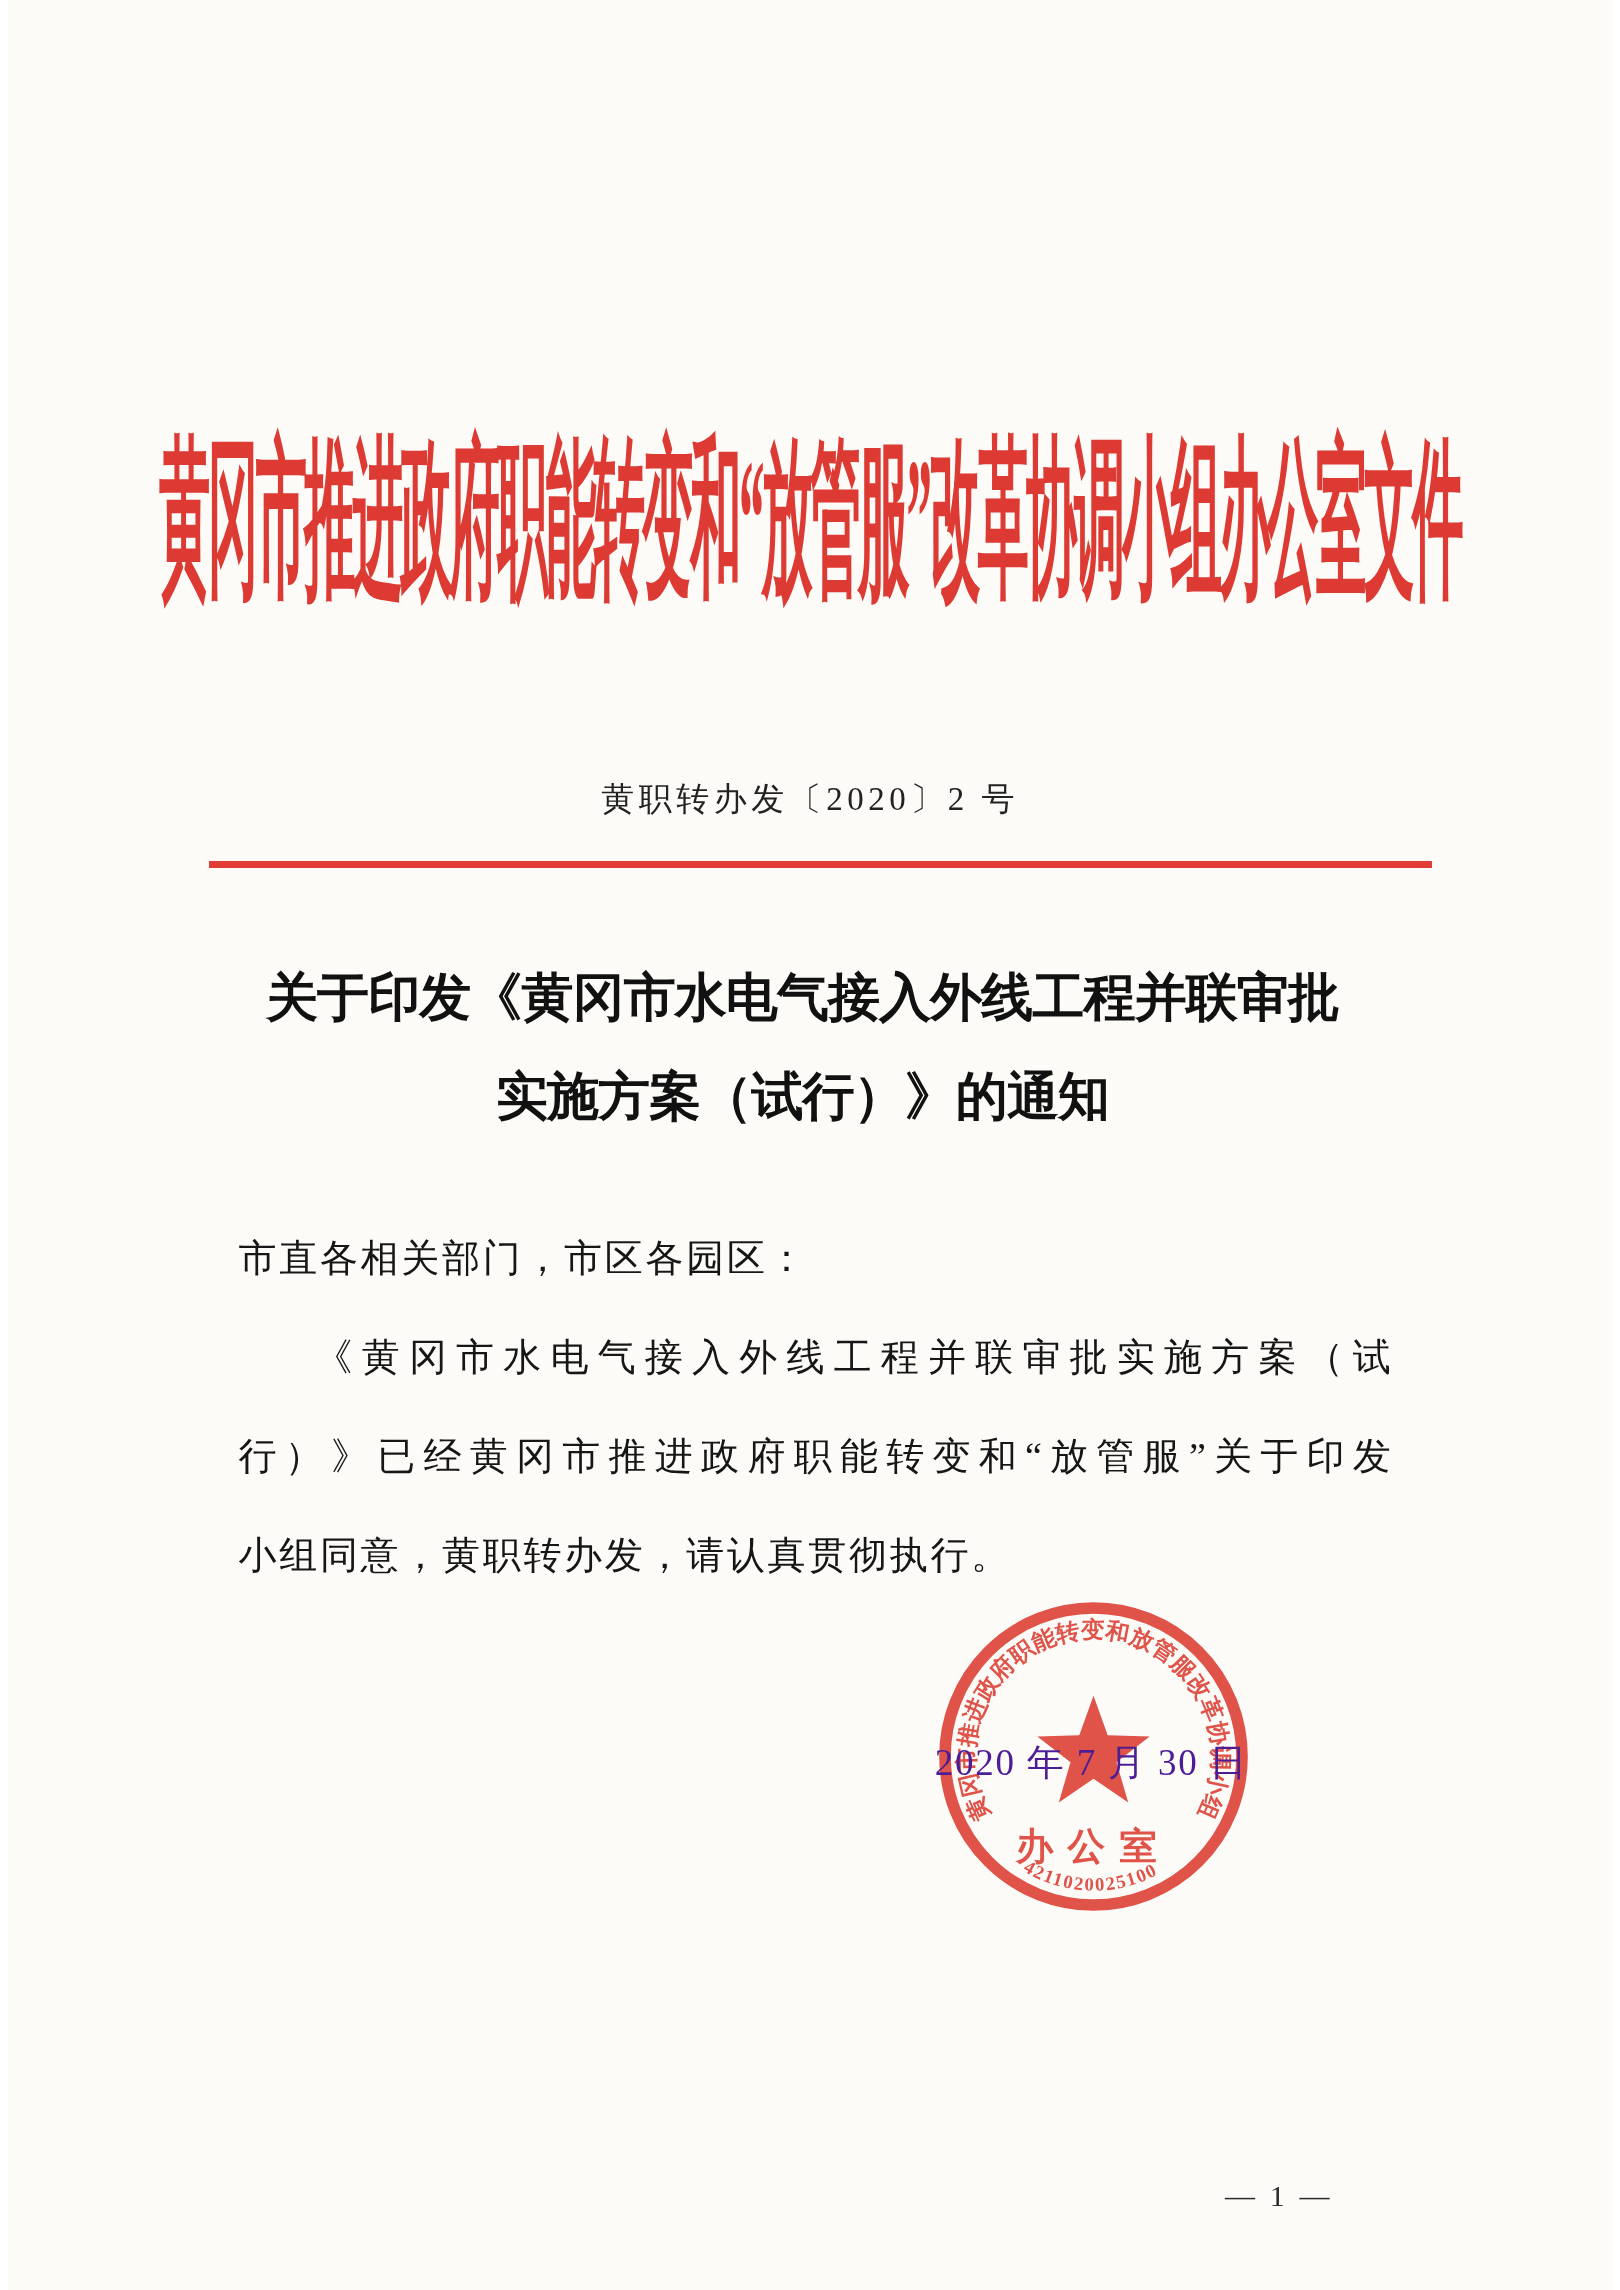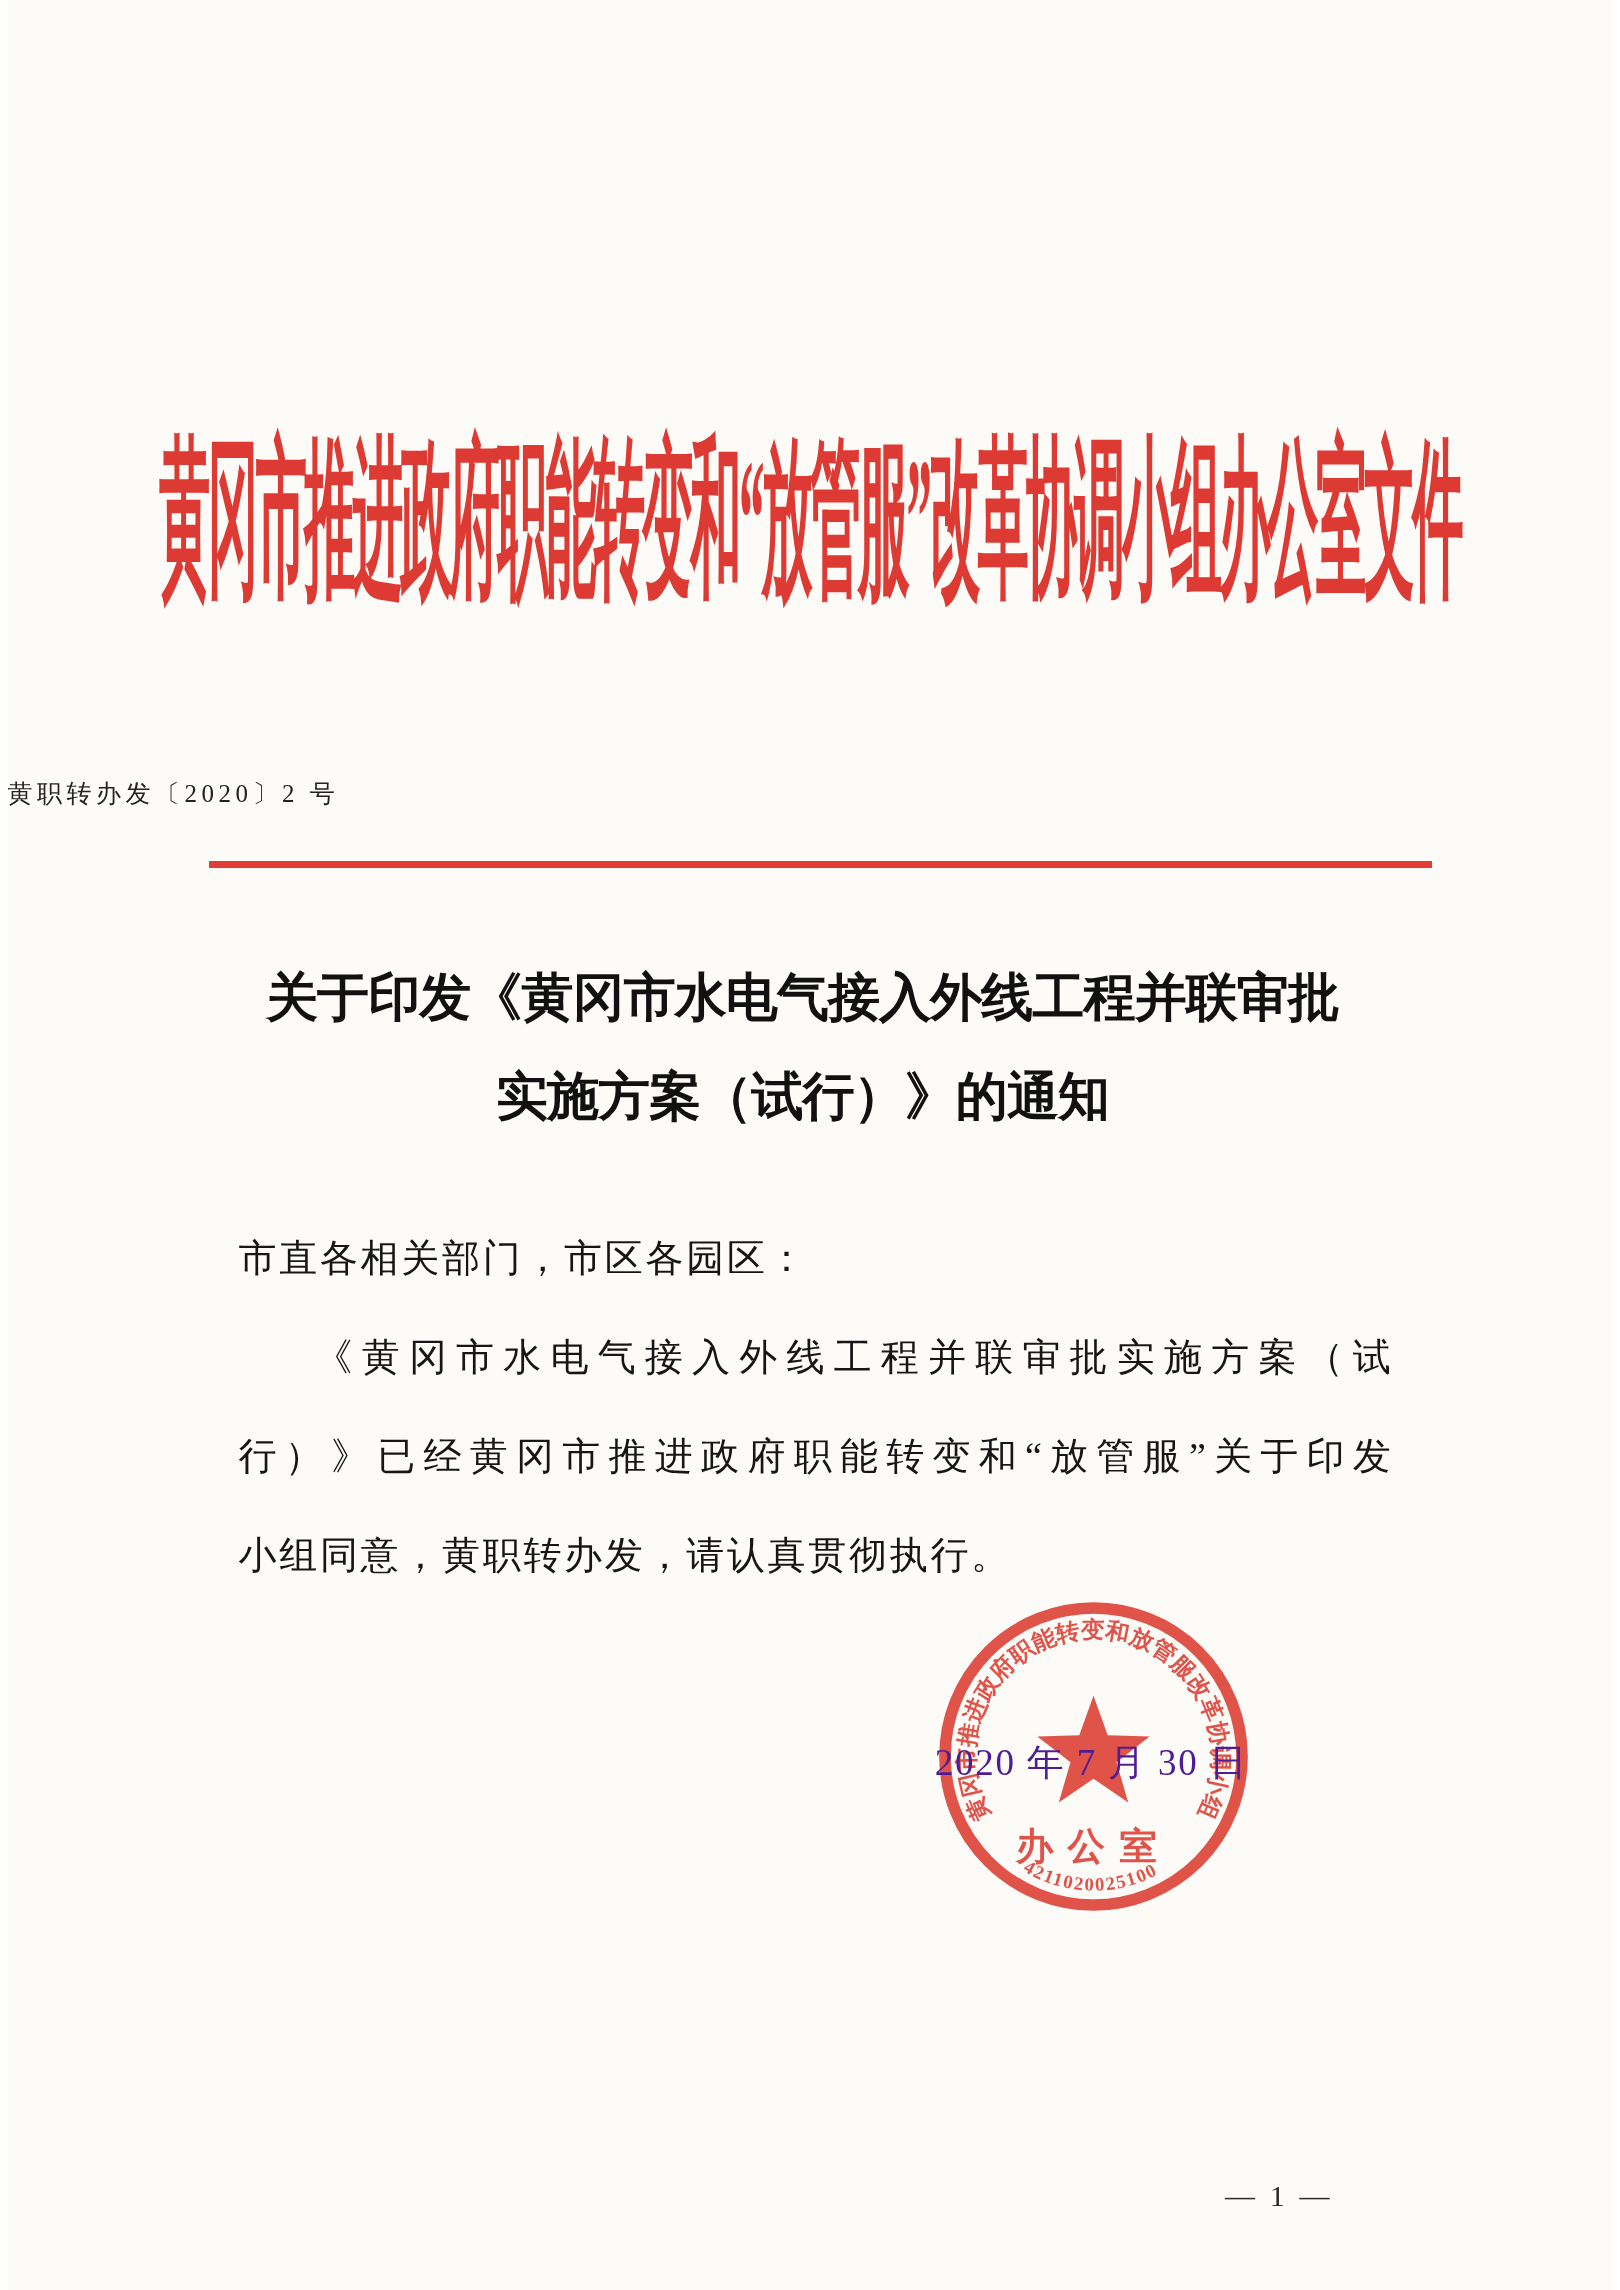--- a/index.html
+++ b/index.html
@@ -30,21 +30,22 @@
     letter-spacing: -2.7px;
     white-space: nowrap;
     color: #dd3a33;
     transform: scaleY(3.4);
     transform-origin: center top;
   }
   
   .doc-number {
     position: absolute;
     top: 777px; left: 0; right: 0;
-    font-size: 25px;
+    text-align: center;
+    font-size: 33px;
     letter-spacing: 4.5px;
     color: #222;
   }
   
   .red-line {
     position: absolute;
     top: 861px;
     left: 201px;
     width: 1223px;
     height: 7.2px;

